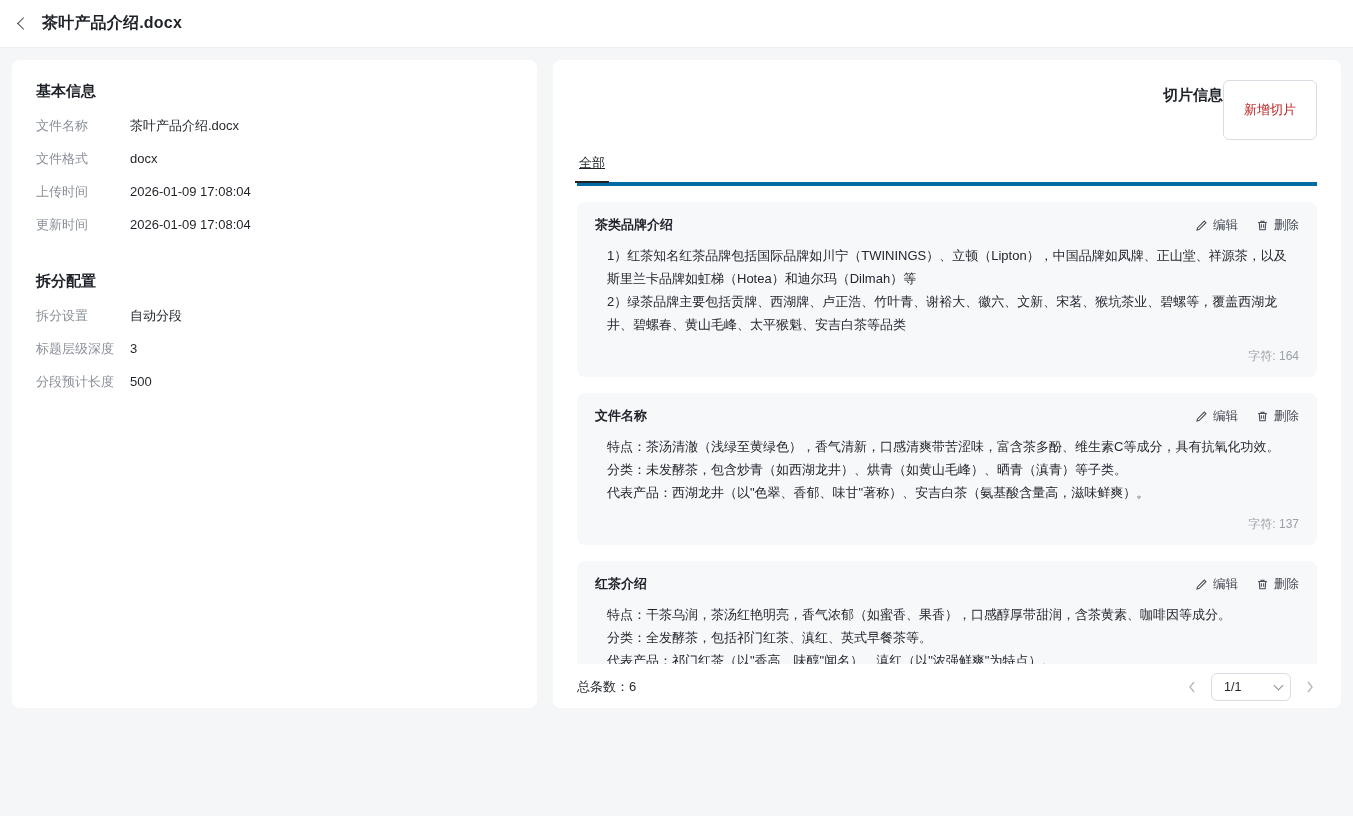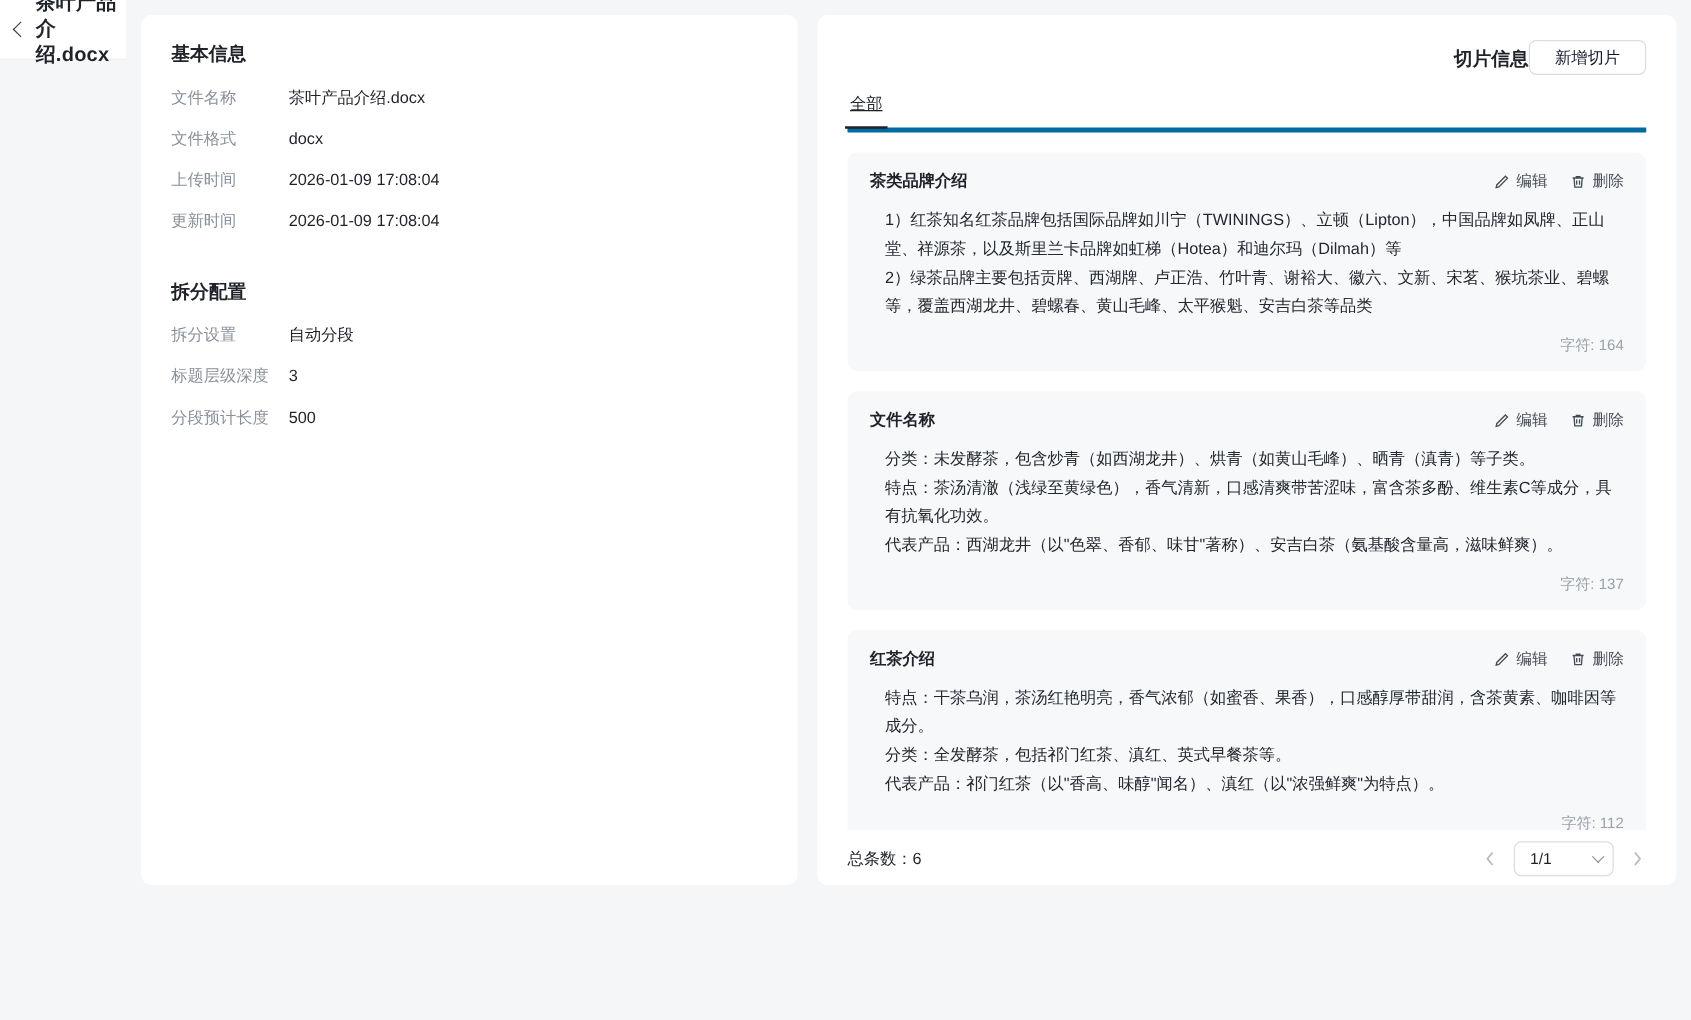--- a/index.html
+++ b/index.html
@@ -4,21 +4,21 @@
 <style>
   * { box-sizing: border-box; }
   html, body {
     margin: 0; padding: 0;
     width: 1353px; height: 816px;
     background: #f5f6f8;
     font-family: "Liberation Sans", sans-serif;
     color: #1f2329;
     overflow: hidden;
   }
-  .app { width: 1353px; height: 708px; display: flex; flex-direction: row; }
+  .app { width: 1353px; height: 708px; display: flex; flex-direction: column; }
 
   
   .header {
     height: 48px;
     background: #fff;
     display: flex;
     align-items: center;
     padding: 0 0 0 8px;
     border-bottom: 1px solid #eceef1;
     flex: 0 0 48px;
@@ -108,22 +108,22 @@
     font-size: 15px;
     font-weight: bold;
     color: #1f2329;
     padding-top: 6px;
   }
   .add-slice-btn {
     border: 1px solid #d9dde3;
     background: #fff;
     border-radius: 6px;
     font-size: 13px;
-    color: #0f172a;
-    padding: 4px 20px;
+    color: #b91c1c;
+    padding: 20px 20px;
     cursor: pointer;
     font-family: "Liberation Sans", sans-serif;
   }
   .tabs {
     margin: 14px 24px 0 24px;
     border-bottom: 4px solid #0369a1;
     display: flex;
     text-decoration: underline;
   }
   .tab {
@@ -342,22 +342,22 @@
                 <span>
                   <svg width="13" height="13" viewBox="0 0 16 16" fill="none" stroke="#454b54" stroke-width="1.3">
                     <path d="M2.6 4.2h10.8M6.2 4.2V2.8h3.6v1.4M4 4.2l.7 9h6.6l.7-9M6.6 6.6v4.2M9.4 6.6v4.2"></path>
                   </svg>
                 </span>
                 <span>删除</span>
               </div>
             </div>
           </div>
           <div class="slice-body">
+            <p>特点：茶汤清澈（浅绿至黄绿色），香气清新，口感清爽带苦涩味，富含茶多酚、维生素C等成分，具有抗氧化功效。</p>
             <p>分类：未发酵茶，包含炒青（如西湖龙井）、烘青（如黄山毛峰）、晒青（滇青）等子类。</p>
-            <p>特点：茶汤清澈（浅绿至黄绿色），香气清新，口感清爽带苦涩味，富含茶多酚、维生素C等成分，具有抗氧化功效。</p>
             <p>代表产品：西湖龙井（以"色翠、香郁、味甘"著称）、安吉白茶（氨基酸含量高，滋味鲜爽）。</p>
           </div>
           <div class="slice-foot">
             <span>字符: </span><span>137</span>
           </div>
         </div>
 
         <div class="slice-card">
           <div class="slice-head">
             <div class="slice-name">红茶介绍</div>

